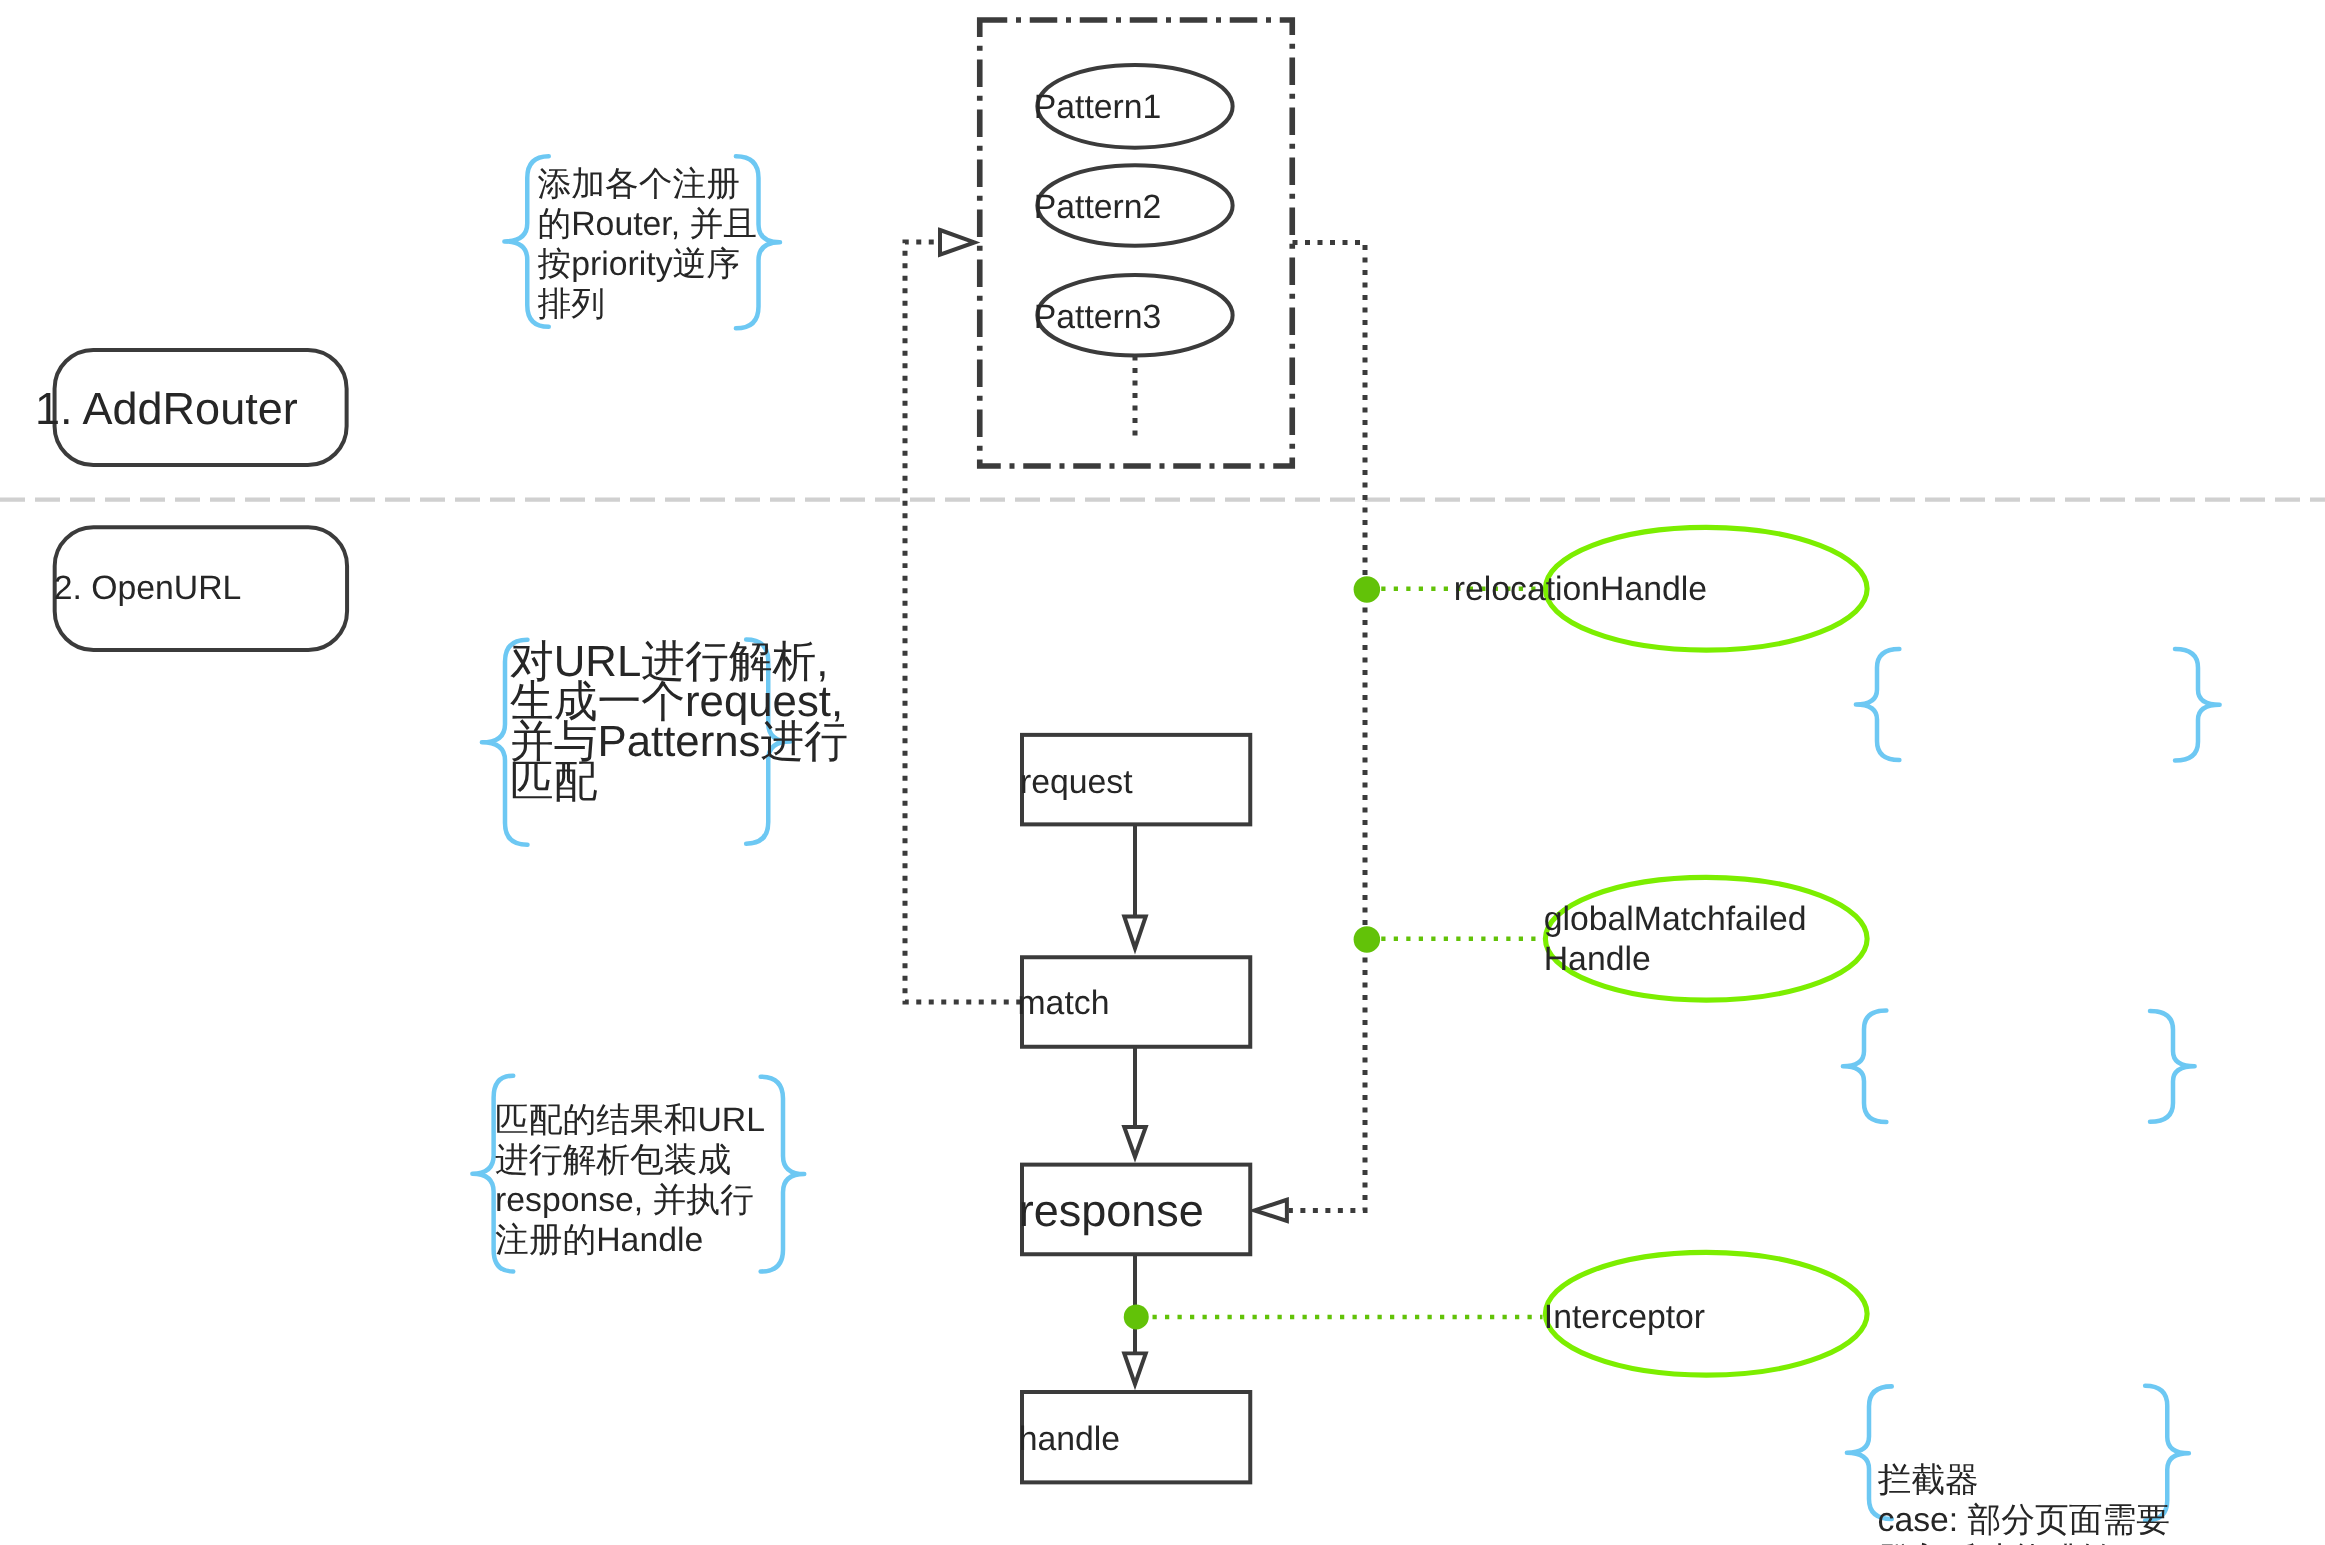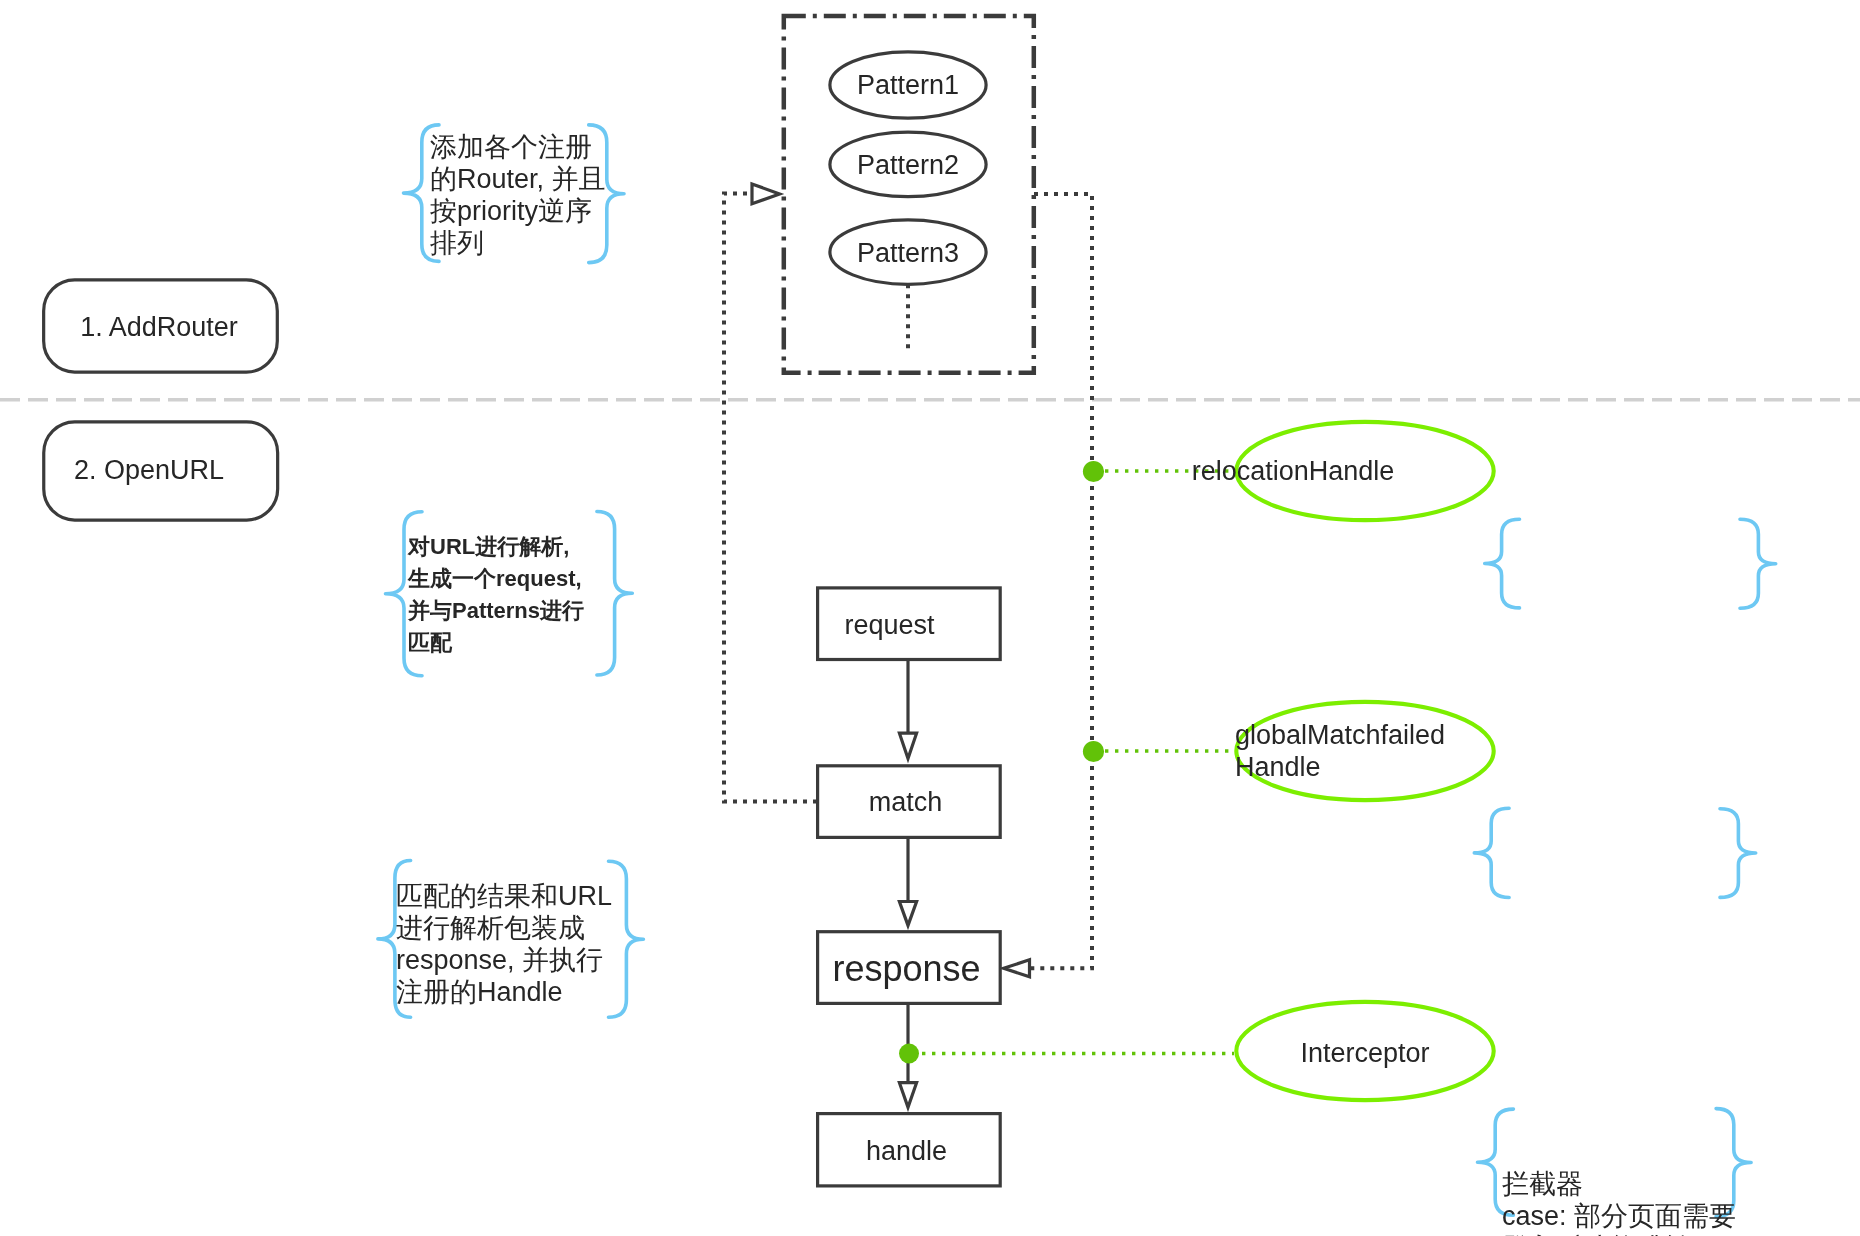--- a/index.html
+++ b/index.html
@@ -1,21 +1,21 @@
 <!DOCTYPE html>
 <html><head>
 <meta charset="utf-8">
 <title>Router Flow Diagram</title>
 <style>
   html,body{margin:0;padding:0;background:#ffffff;}
   body{width:1860px;height:1236px;overflow:hidden;
        font-family:"Liberation Sans",sans-serif;}
   #stage{position:relative;width:1860px;height:1236px;background:#ffffff;}
   svg.layer{position:absolute;left:0;top:0;width:1860px;height:1236px;}
-  .lbl{position:absolute;text-align:center;color:#262626;
+  .lbl{position:absolute;color:#262626;
        font-family:"Liberation Sans",sans-serif;white-space:pre;
        transform:translateZ(0);}
   .note{position:absolute;text-align:left;color:#262626;
         font-family:"Liberation Sans",sans-serif;transform:translateZ(0);}
   .note>div{white-space:nowrap;}
 </style>
 </head>
 <body>
 
 <div id="stage">
@@ -97,21 +97,21 @@
     <path d="M1509.1 808.3 Q1491.2 808.3 1491.2 823.3 L1491.2 840.9 Q1491.2 852.9 1474.3 852.9 Q1491.2 852.9 1491.2 864.9 L1491.2 882.5 Q1491.2 897.5 1509.1 897.5"></path>
     <path d="M1720 808.7 Q1738.4 808.7 1738.4 823.7 L1738.4 841.0 Q1738.4 853.0 1755.7 853.0 Q1738.4 853.0 1738.4 865.0 L1738.4 882.4 Q1738.4 897.4 1720 897.4"></path>
   </g>
 
   <g fill="none" stroke="#6DC8F3" stroke-width="3.6" stroke-linecap="round" stroke-linejoin="round">
     <path d="M1513.4 1109.1 Q1495.2 1109.1 1495.2 1125.1 L1495.2 1149.2 Q1495.2 1162.2 1477.5 1162.2 Q1495.2 1162.2 1495.2 1175.2 L1495.2 1199.2 Q1495.2 1215.2 1513.4 1215.2"></path>
     <path d="M1716.1 1108.6 Q1733.8 1108.6 1733.8 1124.6 L1733.8 1149.5 Q1733.8 1162.5 1751.1 1162.5 Q1733.8 1162.5 1733.8 1175.5 L1733.8 1200.4 Q1733.8 1216.4 1716.1 1216.4"></path>
   </g>
 </svg>
 
-<div class="lbl" style="left:41px;top:311px;width:236px;font-size:27px;line-height:32px;">1. AddRouter</div>
+<div class="lbl" style="left:28px;top:311px;width:236px;font-size:36px;line-height:32px;">1. AddRouter</div>
 <div class="lbl" style="left:43px;top:454px;width:212px;font-size:27px;line-height:32px;">2. OpenURL</div>
 
 <div class="lbl" style="left:827px;top:69px;width:162px;font-size:27px;line-height:32px;">Pattern1</div>
 <div class="lbl" style="left:827px;top:149px;width:162px;font-size:27px;line-height:32px;">Pattern2</div>
 <div class="lbl" style="left:827px;top:237px;width:162px;font-size:27px;line-height:32px;">Pattern3</div>
 
 <div class="lbl" style="left:816px;top:609px;width:147px;font-size:27px;line-height:32px;">request</div>
 <div class="lbl" style="left:814px;top:786px;width:183px;font-size:27px;line-height:32px;">match</div>
 <div class="lbl" style="left:815px;top:953px;width:183px;font-size:36px;line-height:32px;">response</div>
 <div class="lbl" style="left:815px;top:1135px;width:183px;font-size:27px;line-height:32px;">handle</div>
@@ -123,21 +123,21 @@
 </div>
 <div class="lbl" style="left:1235px;top:1037px;width:260px;font-size:27px;line-height:32px;">Interceptor</div>
 
 <div class="note" style="left:430px;top:131px;width:168px;font-size:27px;line-height:32px;">
   <div>添加各个注册</div>
   <div>的Router, 并且</div>
   <div>按priority逆序</div>
   <div>排列</div>
 </div>
 
-<div class="note" style="left:408px;top:531px;width:209px;font-size:22px;line-height:32px;font-weight:bold;">
+<div class="note" style="left:408px;top:514px;width:209px;font-size:35px;line-height:32px;">
   <div>对URL进行解析,</div>
   <div>生成一个request,</div>
   <div>并与Patterns进行</div>
   <div>匹配</div>
 </div>
 
 <div class="note" style="left:396px;top:880px;width:240px;font-size:27px;line-height:32px;">
   <div>匹配的结果和URL</div>
   <div>进行解析包装成</div>
   <div>response, 并执行</div>

